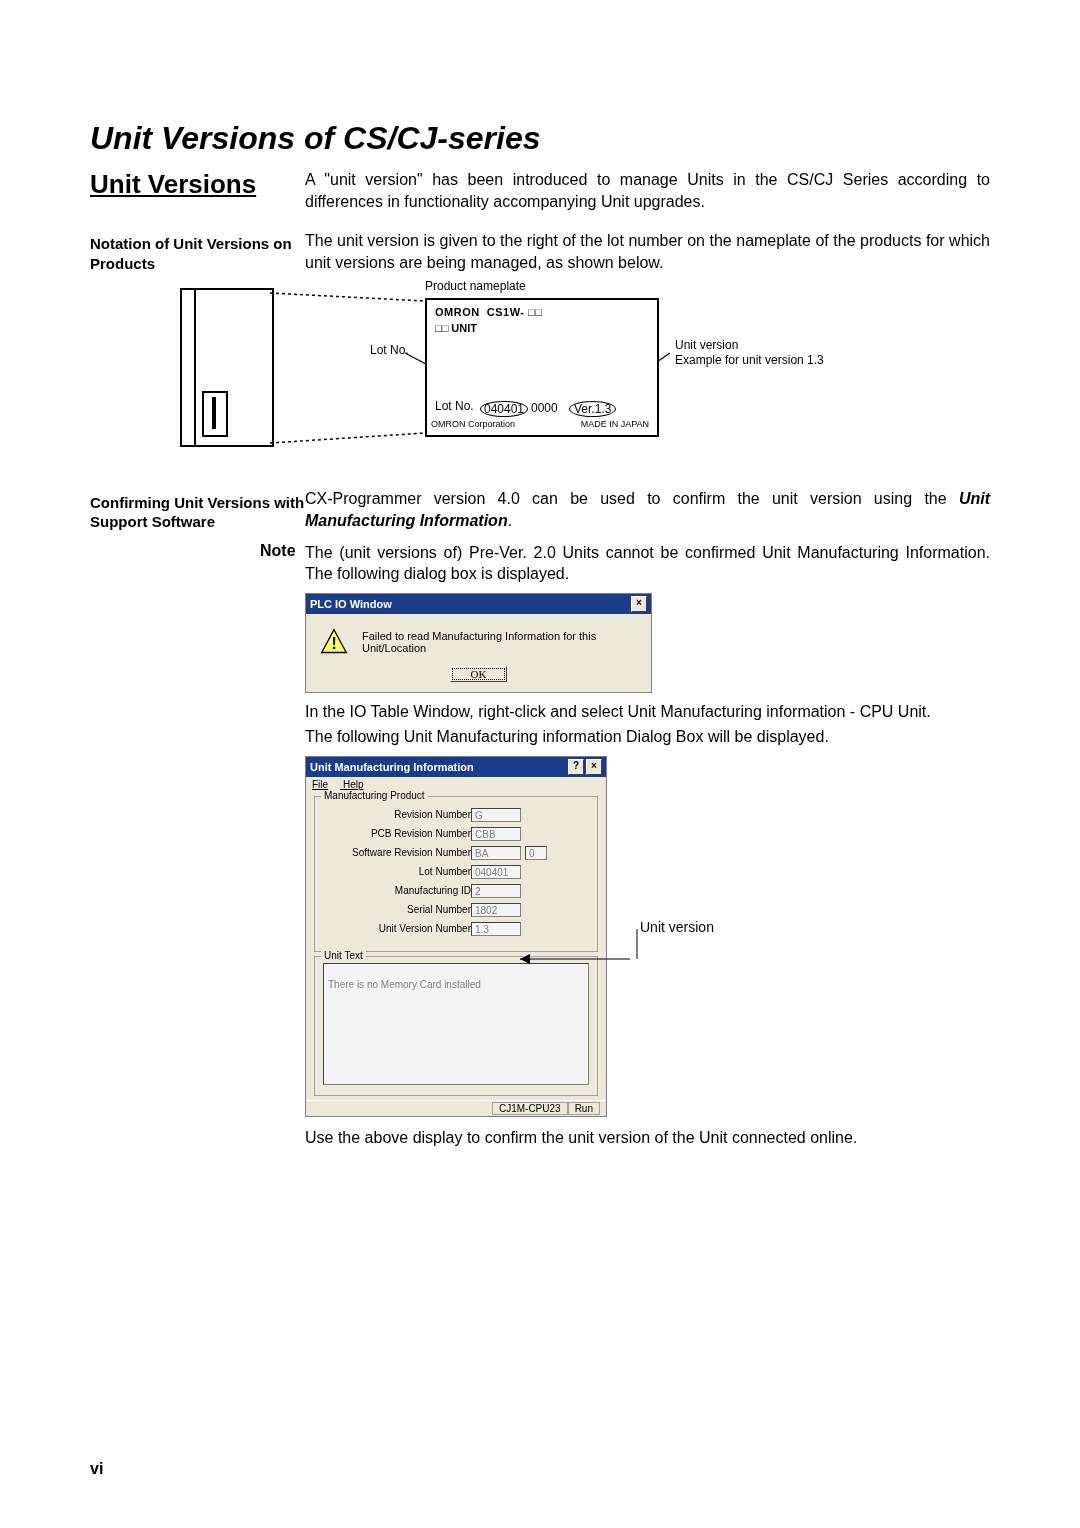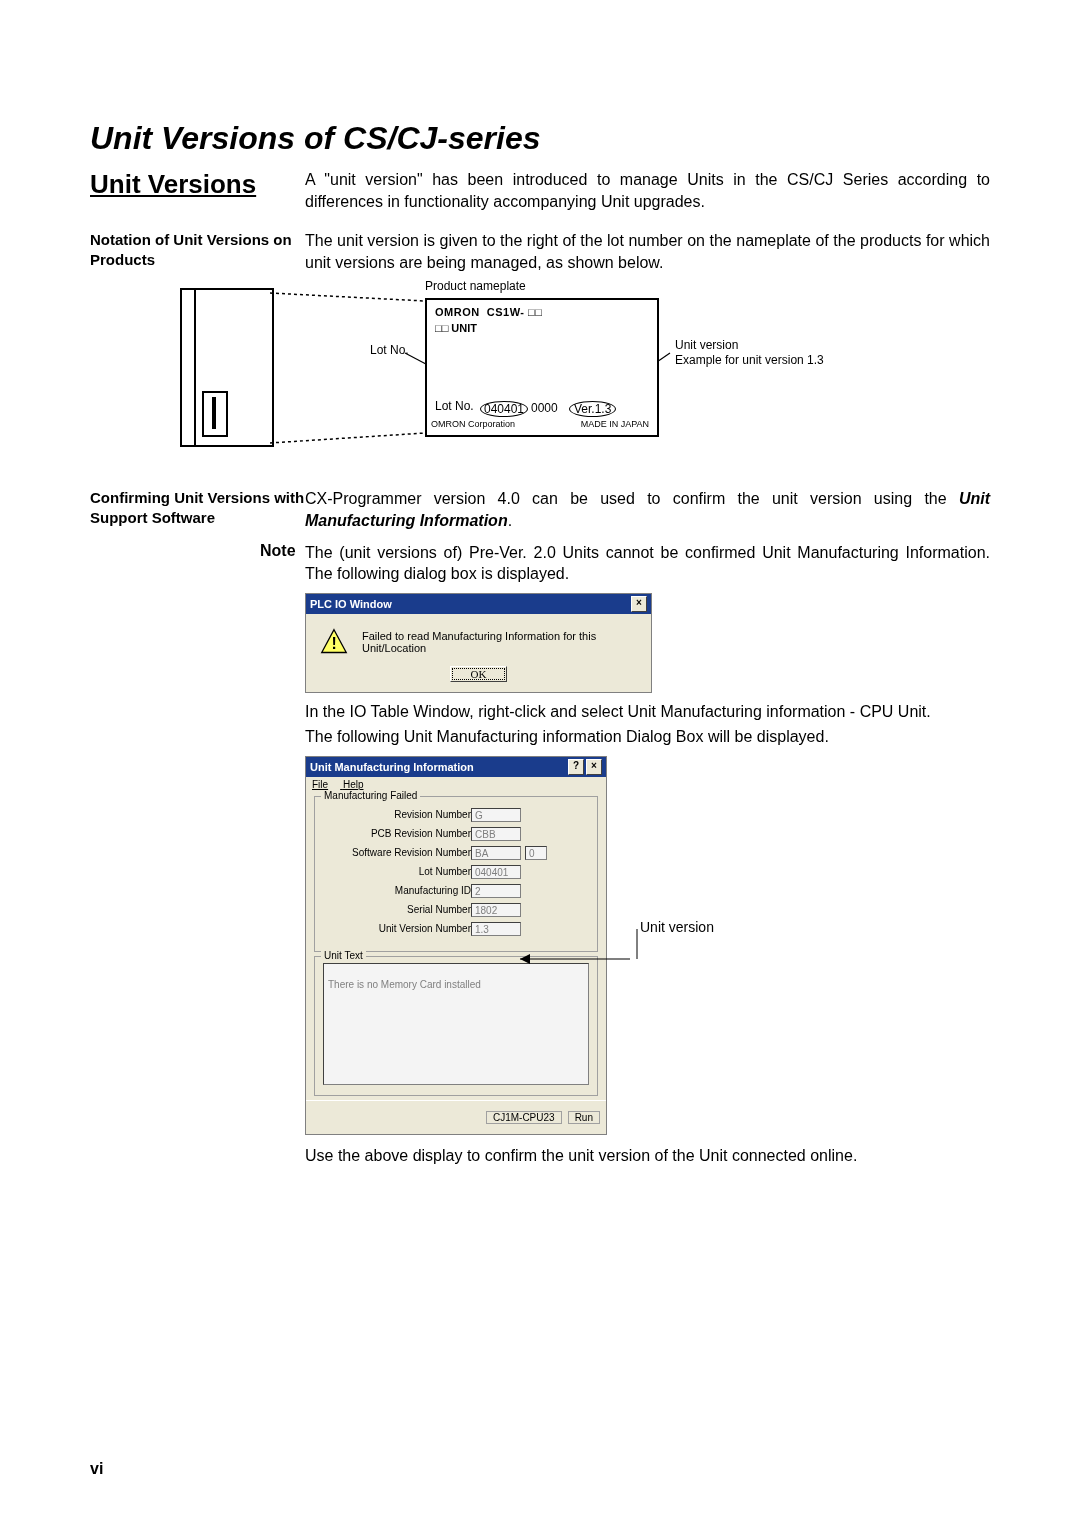--- a/index.html
+++ b/index.html
@@ -24,21 +24,21 @@
     font-size: 26px;
     font-weight: bold;
     text-decoration: underline;
     margin: 0;
     display: inline-block;
     vertical-align: top;
     width: 215px;
   }
   .two-col {
     display: flex;
-    align-items: flex-start;
+    align-items: flex-end;
     margin-bottom: 10px;
   }
   .side-label {
     width: 215px;
     flex-shrink: 0;
     font-weight: bold;
     font-size: 15px;
     line-height: 1.3;
   }
   .body-text {
@@ -154,22 +154,22 @@
     font-size:10px; padding:1px 3px; color:#808080; width:50px;
     height:14px; box-sizing:border-box; line-height:12px;
   }
   .ro-input.sm { width:22px; margin-left:4px;}
   .unit-text-area {
     background:#f4f4f4; border:1px solid #808080;
     border-top-color:#404040; border-left-color:#404040;
     height:90px; font-size:10px; color:#808080; padding:15px 4px;
   }
   .statusbar {
-    border-top:1px solid #fff; padding:10px 6px; font-size:10px;
-    display:flex; justify-content:flex-end; gap:6px;
+    border-top:1px solid #fff; padding:1px 6px; font-size:10px;
+    display:flex; justify-content:flex-end; gap:0;
   }
   .statusbar .cell { border:1px solid #a0a0a0; padding:0 6px; }
   .callout {
     position:absolute; font-size:14px; color:#000;
   }
   .page-num {
     position:absolute; left:90px; bottom:50px; font-weight:bold; font-size:16px;
   }
   .note-row { display:flex; margin:6px 0 6px 170px; }
   .note-row .note-lbl { width:45px; font-weight:bold; font-size:16px; }
@@ -280,21 +280,21 @@
       <span class="titlebar-btns">
         <span class="dlg-x">?</span>
         <span class="dlg-x">×</span>
       </span>
     </div>
     <div class="menu">
       <span>File</span>
       <span>Help</span>
     </div>
     <div class="groupbox">
-      <span class="legend">Manufacturing Failed</span>
+      <span class="legend">Manufacturing Product</span>
       <div class="field-row">
         <span class="lbl">Revision Number</span>
         <span class="ro-input">G</span>
       </div>
       <div class="field-row">
         <span class="lbl">PCB Revision Number</span>
         <span class="ro-input">CBB</span>
       </div>
       <div class="field-row">
         <span class="lbl">Software Revision Number</span>

